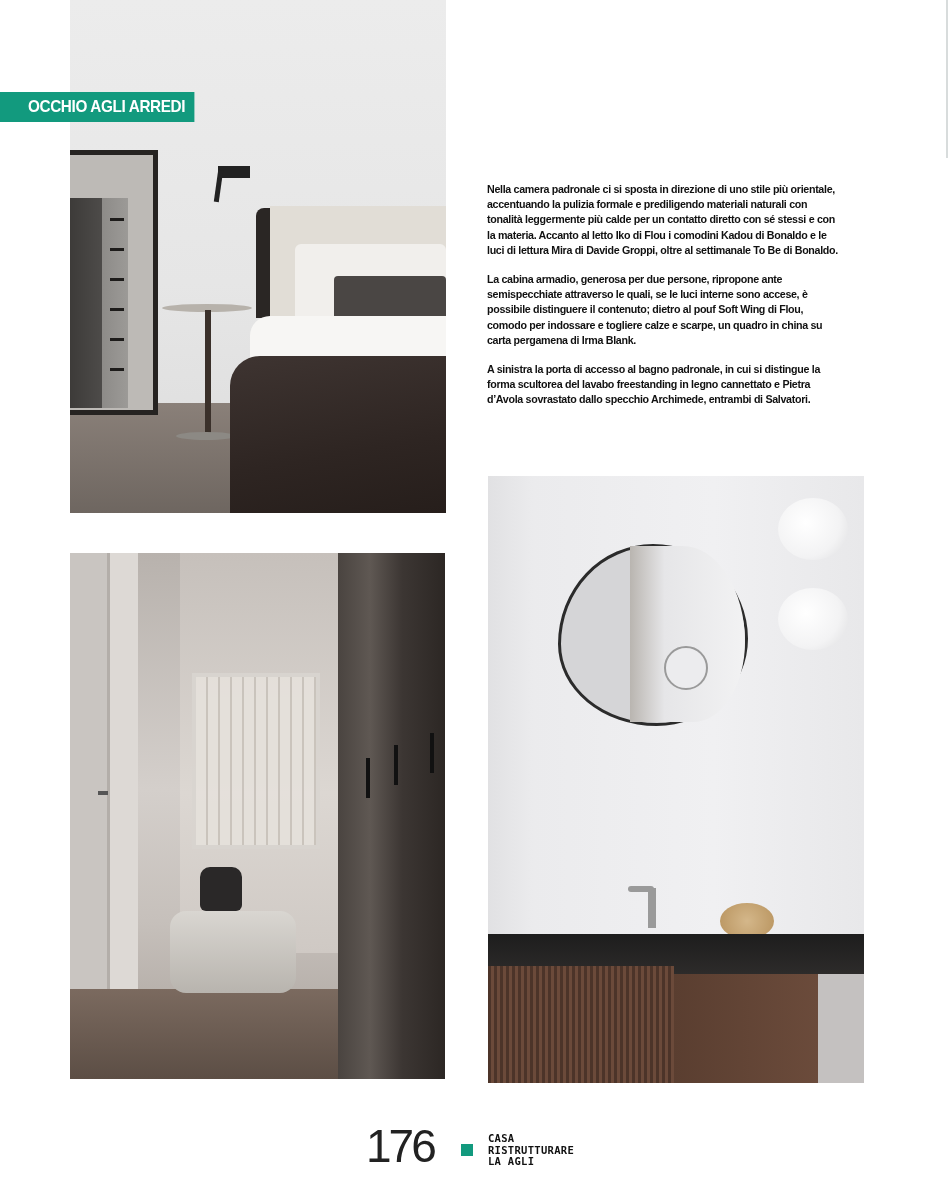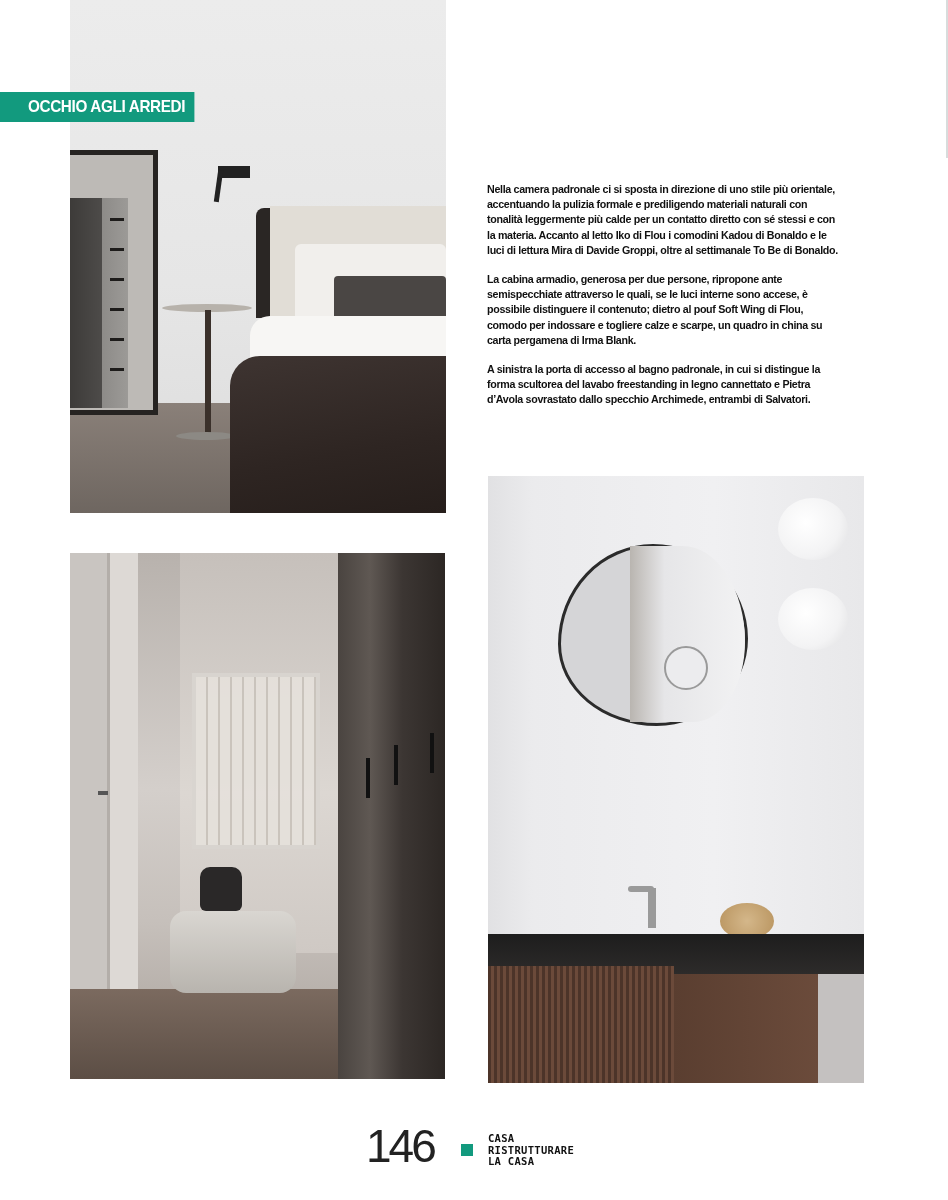--- a/index.html
+++ b/index.html
@@ -160,19 +160,19 @@
   <div class="magnifier"></div>
   <div class="faucet-spout"></div>
   <div class="faucet"></div>
   <div class="sponge"></div>
   <div class="stone-top"></div>
   <div class="cabinet"></div>
   <div class="cabinet-side"></div>
   <div class="wall-right"></div>
 </div>
 
-<div id="page-number">146</div>
+<div id="page-number">176</div>
 <div id="folio-square"></div>
 <div id="publication-name">
   <span>CASA</span>
   <span>RISTRUTTURARE</span>
-  <span>LA CASA</span>
+  <span>LA AGLI</span>
 </div>
 
 </body></html>

